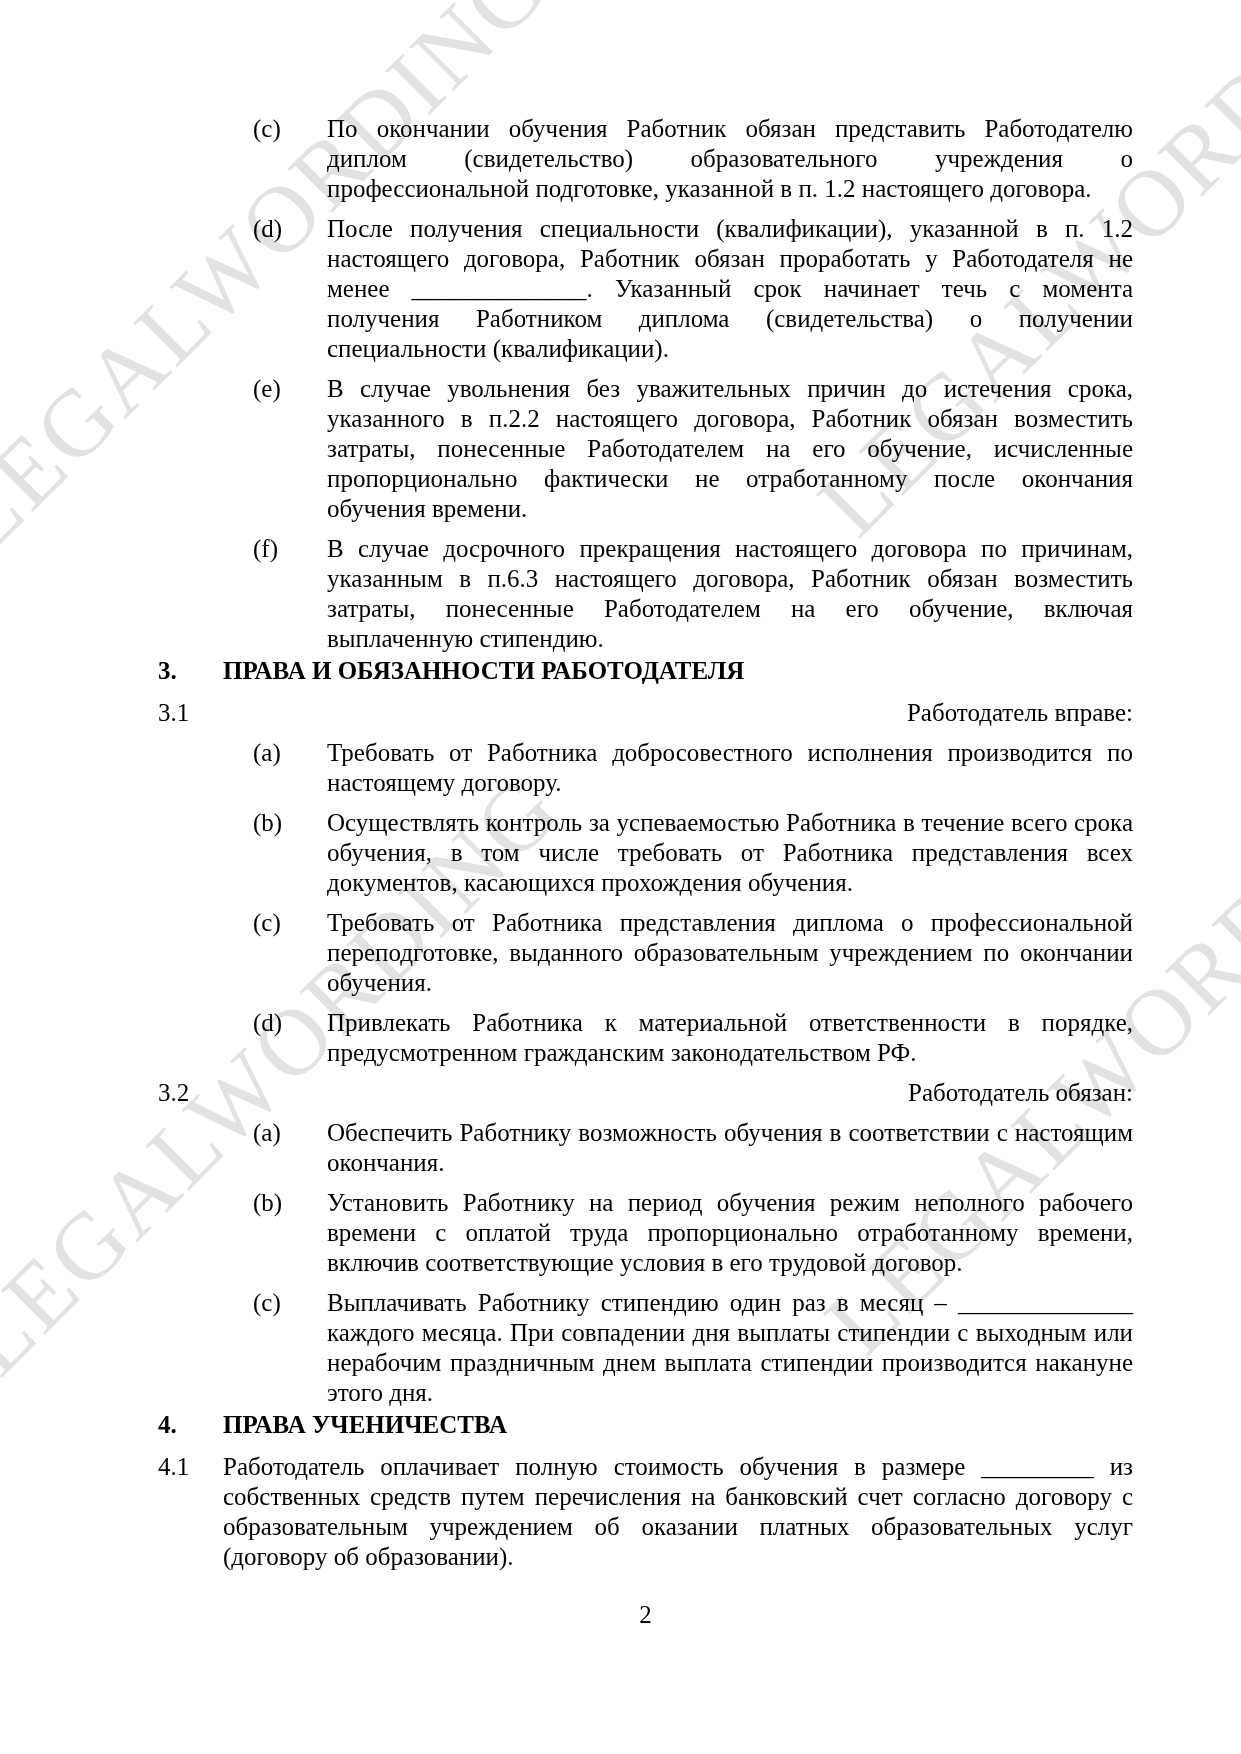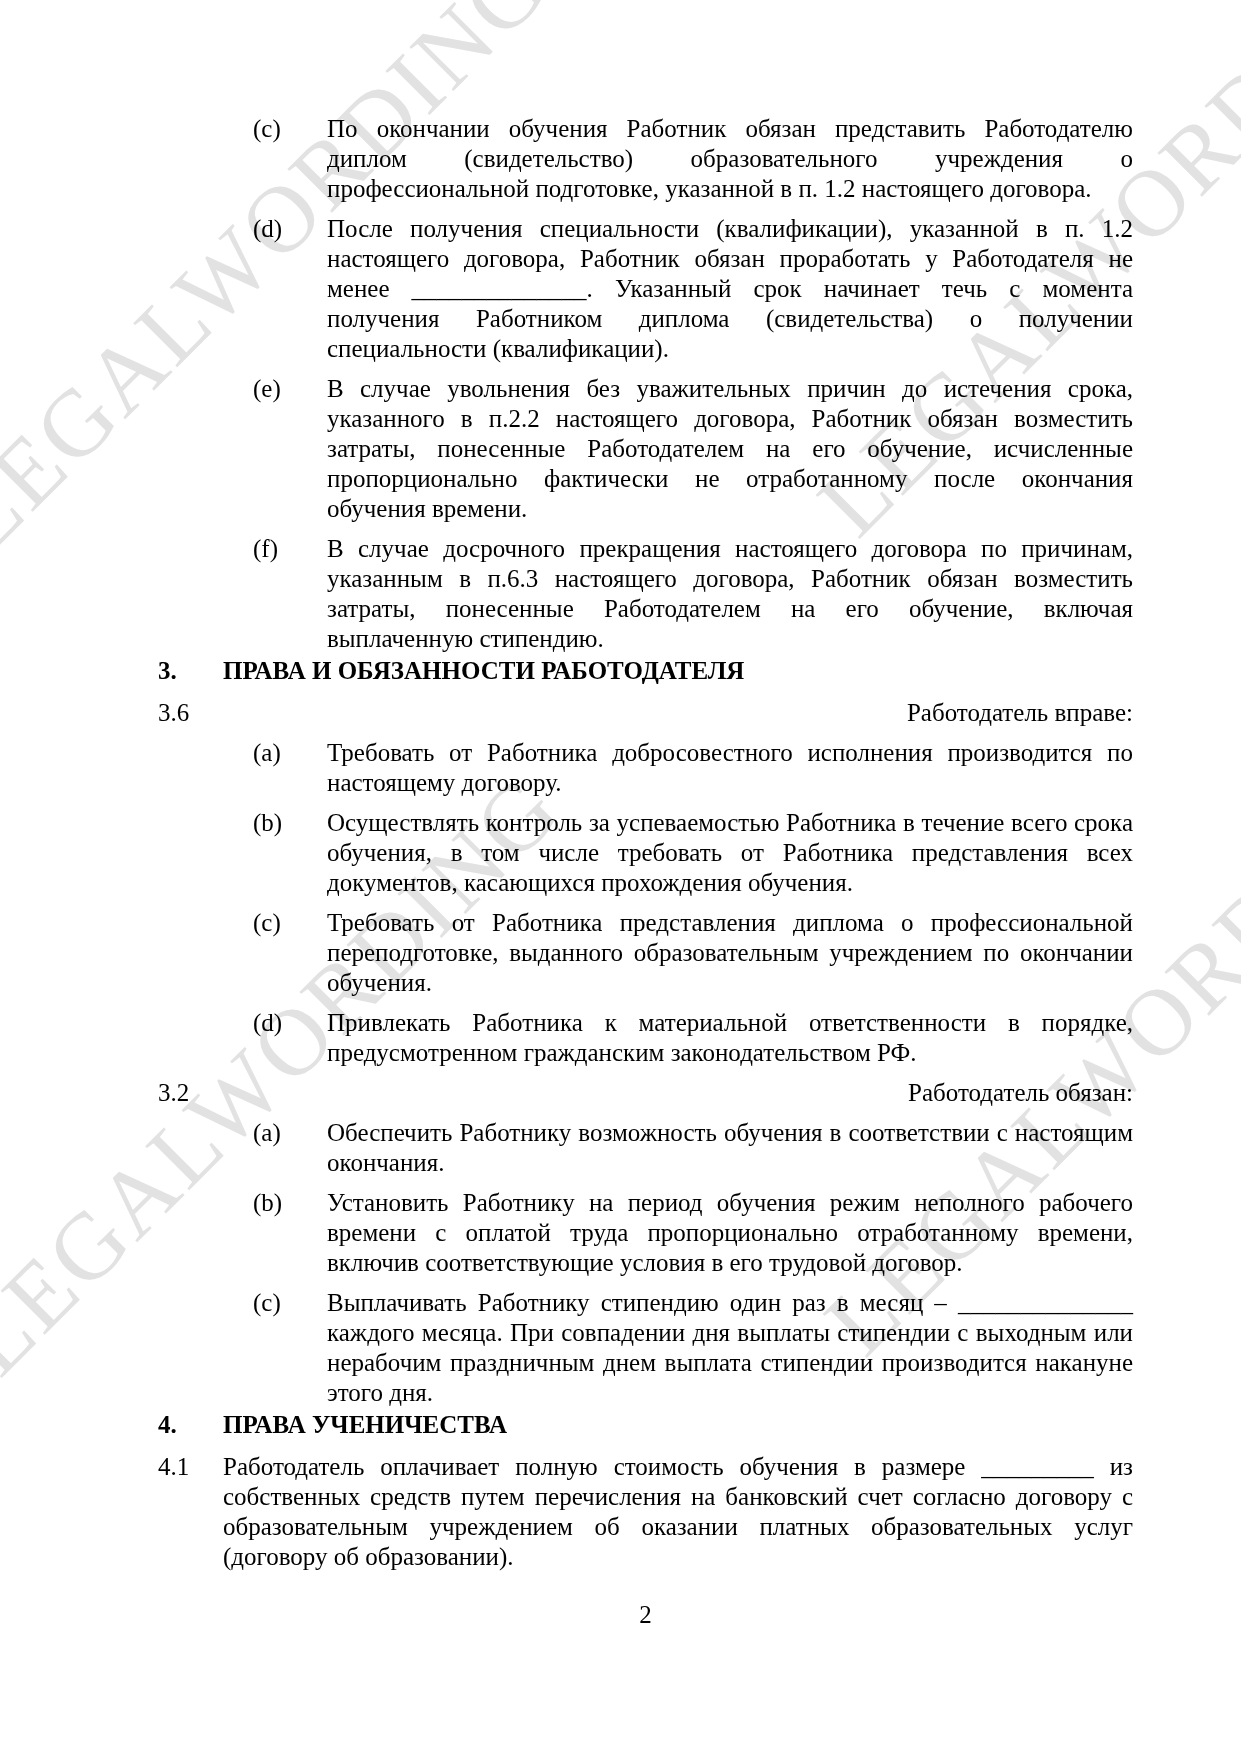--- a/index.html
+++ b/index.html
@@ -83,21 +83,21 @@
       <div class="letter-col">(f)</div>
       <div class="body-col">В случае досрочного прекращения настоящего договора по причинам, указанным в п.6.3 настоящего договора, Работник обязан возместить затраты, понесенные Работодателем на его обучение, включая выплаченную стипендию.</div>
     </div>
 
     <div class="sec-heading">
       <div class="num-col">3.</div>
       <div>ПРАВА И ОБЯЗАННОСТИ РАБОТОДАТЕЛЯ</div>
     </div>
 
     <div class="row">
-      <div class="num-col">3.6</div>
+      <div class="num-col">3.1</div>
       <div class="sub-col plain">Работодатель вправе:</div>
     </div>
 
     <div class="row">
       <div class="letter-gap"></div>
       <div class="letter-col">(a)</div>
       <div class="body-col">Требовать от Работника добросовестного исполнения производится по настоящему договору.</div>
     </div>
     <div class="row">
       <div class="letter-gap"></div>

